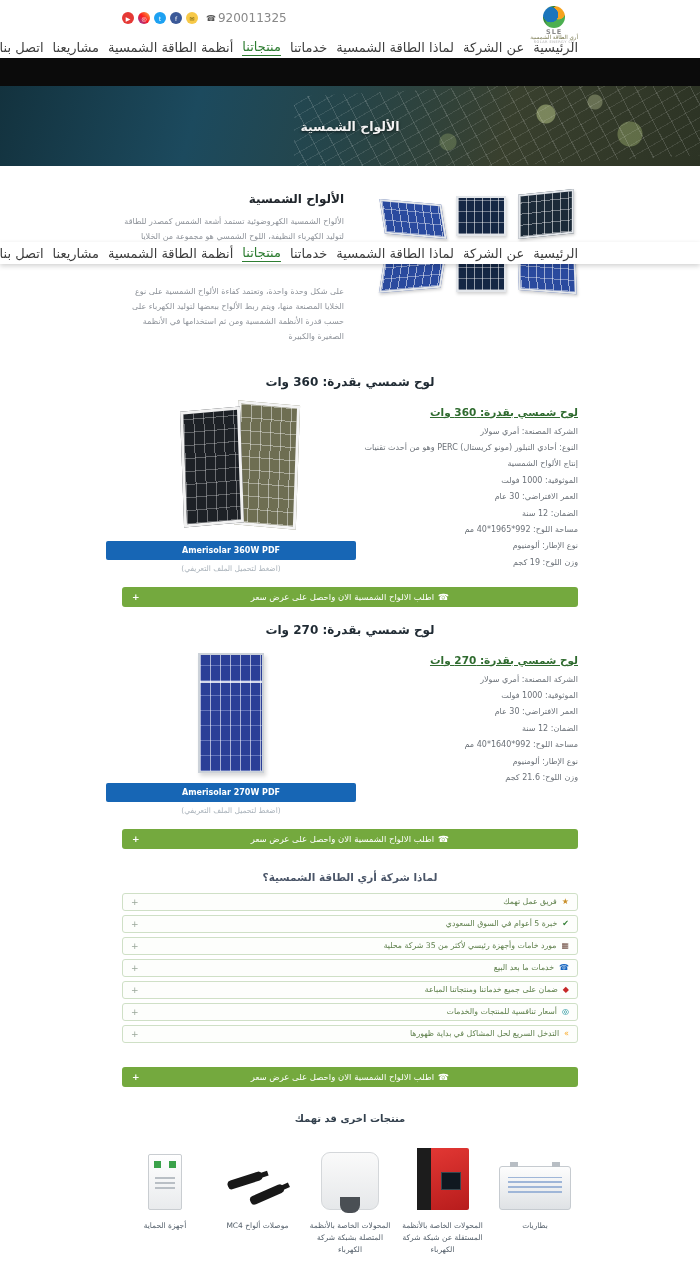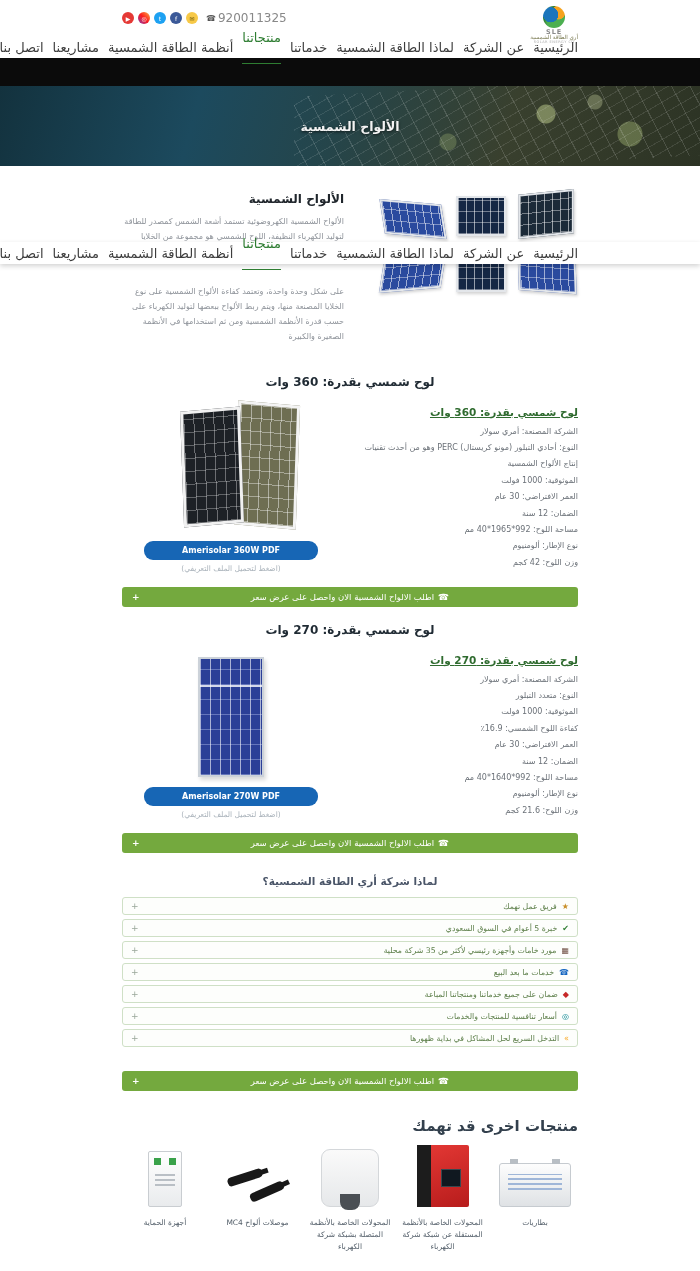--- a/index.html
+++ b/index.html
@@ -27,21 +27,21 @@
   .social.facebook{background:#3b5998}
   .social.snapchat{background:#f7c948;color:#5d4b00}
   .phone-wrap{display:inline-flex;align-items:center;gap:2px;direction:ltr;margin-left:4px}
   .phone-icon{font-size:8px;color:#555}
   .phone-num{font-size:12px;color:#888}
 
   
   .navrow{height:22px;background:#fff;display:flex;align-items:center}
   .nav-inner{display:flex;align-items:center;gap:9px;width:456px}
   .nav-link{font-size:13px;color:#3d3d3d;text-decoration:none;white-space:nowrap;cursor:pointer}
-  .nav-link.active{color:#2e7d32;border-bottom:1.5px solid #2e7d32;padding-bottom:18px}
+  .nav-link.active{color:#2e7d32;border-bottom:1.5px solid #2e7d32;padding-bottom:1px}
   .english-link{display:inline-flex;align-items:center;gap:2px;font-size:7px;font-weight:bold;color:#222;cursor:pointer}
   .flag{width:12px;height:8px;border-radius:1px;display:inline-block;
         background:linear-gradient(to bottom,transparent 0 3px,#c8102e 3px 5px,transparent 5px 100%),
                    linear-gradient(to right,transparent 0 5px,#c8102e 5px 7px,transparent 7px 100%),#26408b}
   .search-btn{margin-right:auto;cursor:pointer;display:flex;align-items:center}
 
   
   .blackband{height:28px;background:#0b0b0b}
   .hero{height:80px;position:relative;overflow:hidden;
      background:
@@ -95,21 +95,21 @@
                        repeating-linear-gradient(0deg,rgba(255,255,255,.3) 0 1px,transparent 1px 13px)}
   .p360-back{position:absolute;right:8px;top:2px;width:62px;height:124px;background-color:#6e6e52;
       border:3px solid #f4f4f4;transform:rotate(2deg) skewY(3deg);
       background-image:repeating-linear-gradient(90deg,rgba(255,255,255,.45) 0 1px,transparent 1px 10px),
                        repeating-linear-gradient(0deg,rgba(255,255,255,.4) 0 1px,transparent 1px 13px)}
   .media-270{width:66px;height:120px;background-color:#2b3f97;border:2px solid #ccd2d9;margin:4px 0 10px;
       background-image:linear-gradient(to bottom,transparent 0 26px,rgba(255,255,255,.8) 26px 28px,transparent 28px),
         repeating-linear-gradient(90deg,rgba(255,255,255,.6) 0 1px,transparent 1px 10px),
         repeating-linear-gradient(0deg,rgba(210,220,255,.35) 0 1px,transparent 1px 15px);
       box-shadow:2px 3px 4px rgba(0,0,0,.15)}
-  .pdf-btn{width:174px;background:#1766b5;color:#fff;border:none;border-radius:9px;
+  .pdf-btn{width:250px;background:#1766b5;color:#fff;border:none;border-radius:2px;
       font-size:8px;font-weight:bold;padding:5px 0;cursor:pointer;
       font-family:"DejaVu Sans","Liberation Sans",sans-serif}
   .pdf-caption{font-size:7.5px;color:#a9b2ba;margin-top:4px;text-align:center}
 
   
   .cta{position:relative;height:20px;background:#74a93e;border-radius:3px;margin:14px 0 6px;
       display:flex;align-items:center;justify-content:center;gap:4px;color:#fff;font-size:8.5px;cursor:pointer}
   .cta-phone-icon{font-size:9px}
   .cta-plus{position:absolute;left:10px;font-size:9px;font-weight:bold}
 
@@ -118,21 +118,21 @@
   .why-title{text-align:center;font-size:10.5px;color:#4a5568;font-weight:bold;margin-bottom:10px}
   .why-row{display:flex;align-items:center;height:18px;border:1px solid #cfe0c6;border-radius:3px;
       background:#fdfefc;margin-bottom:4px;padding:0 8px;font-size:7.8px;color:#5d7f4a;cursor:pointer}
   .why-icon{font-size:8px;margin-left:5px}
   .why-icon.c1{color:#c98f2a}.why-icon.c2{color:#2e7d32}.why-icon.c3{color:#6d4c41}
   .why-icon.c4{color:#1565c0}.why-icon.c5{color:#c62828}.why-icon.c6{color:#00838f}.why-icon.c7{color:#f9a825}
   .row-plus{margin-right:auto;color:#9aa79a;font-size:9px}
 
   
   .related{margin-top:26px}
-  .related-title{font-size:15px;color:#33404d;font-weight:bold;}
+  .related-title{text-align:center;font-size:10px;color:#33404d;font-weight:bold;margin-bottom:14px}
   .cards{display:flex;justify-content:space-between}
   .card{width:86px;display:flex;flex-direction:column;align-items:center;cursor:pointer}
   .card-img{height:72px;display:flex;align-items:flex-end;justify-content:center;margin-bottom:10px}
   .card-label{font-size:7.5px;color:#55606b;text-align:center;line-height:1.6}
   .g-battery{width:72px;height:44px;background:linear-gradient(#fdfdfd,#dfe2e5);border:1px solid #c6cbd0;
       border-radius:3px;position:relative}
   .g-battery::before{content:"";position:absolute;top:-5px;left:10px;width:8px;height:5px;background:#b8bec4}
   .g-battery::after{content:"";position:absolute;top:-5px;right:10px;width:8px;height:5px;background:#b8bec4}
   .g-battery .b-label{position:absolute;top:10px;left:8px;right:8px;height:16px;
       background:repeating-linear-gradient(0deg,#9fb6d8 0 2px,transparent 2px 5px)}
@@ -258,21 +258,21 @@
     <div class="product-row">
       <div class="product-specs">
         <a class="prod-title">لوح شمسي بقدرة: 360 وات</a>
         <div class="spec">الشركة المصنعة: أمري سولار</div>
         <div class="spec">النوع: أحادي التبلور (مونو كريستال) PERC وهو من أحدث تقنيات إنتاج الألواح الشمسية</div>
         <div class="spec">الموثوقية: 1000 فولت</div>
         <div class="spec">العمر الافتراضي: 30 عام</div>
         <div class="spec">الضمان: 12 سنة</div>
         <div class="spec">مساحة اللوح: 992*1965*40 مم</div>
         <div class="spec">نوع الإطار: ألومنيوم</div>
-        <div class="spec">وزن اللوح: 42 كجم</div>
+        <div class="spec">وزن اللوح: 19 كجم</div>
       </div>
       <div class="product-media">
         <div class="media-360">
           <div class="p360-back"></div>
           <div class="p360-front"></div>
         </div>
         <button class="pdf-btn">Amerisolar 360W PDF</button>
         <div class="pdf-caption">(اضغط لتحميل الملف التعريفي)</div>
       </div>
     </div>
@@ -282,23 +282,21 @@
       <span class="cta-plus">+</span>
     </div>
   </section>
 
   <section class="container">
     <h3 class="sec-title">لوح شمسي بقدرة: 270 وات</h3>
     <div class="product-row">
       <div class="product-specs">
         <a class="prod-title">لوح شمسي بقدرة: 270 وات</a>
         <div class="spec">الشركة المصنعة: أمري سولار</div>
-        <div class="spec">النوع: متعدد التبلور</div>
         <div class="spec">الموثوقية: 1000 فولت</div>
-        <div class="spec">كفاءة اللوح الشمسي: 16.9٪</div>
         <div class="spec">العمر الافتراضي: 30 عام</div>
         <div class="spec">الضمان: 12 سنة</div>
         <div class="spec">مساحة اللوح: 992*1640*40 مم</div>
         <div class="spec">نوع الإطار: ألومنيوم</div>
         <div class="spec">وزن اللوح: 21.6 كجم</div>
       </div>
       <div class="product-media">
         <div class="media-270"></div>
         <button class="pdf-btn">Amerisolar 270W PDF</button>
         <div class="pdf-caption">(اضغط لتحميل الملف التعريفي)</div>

